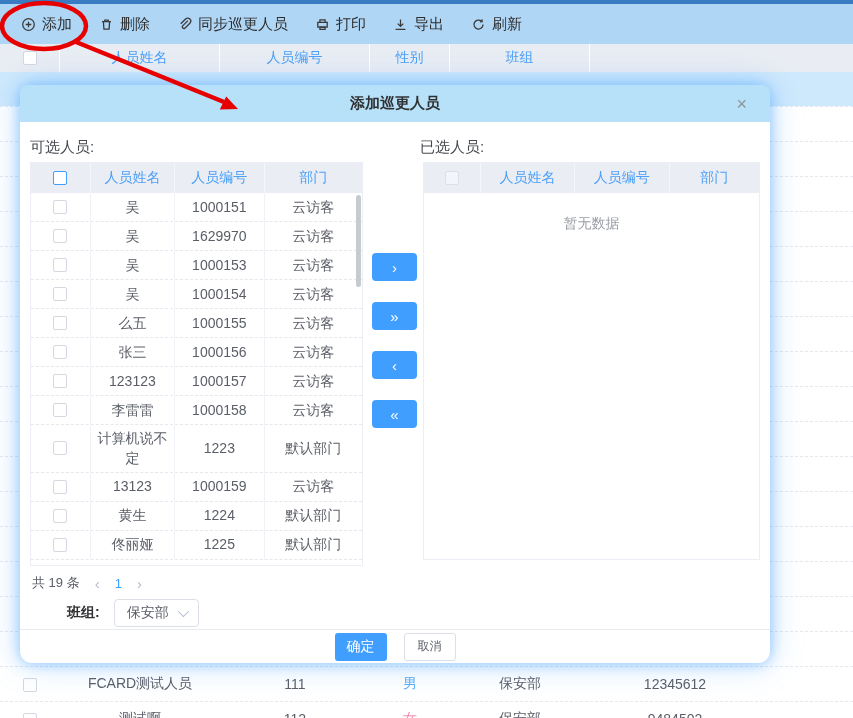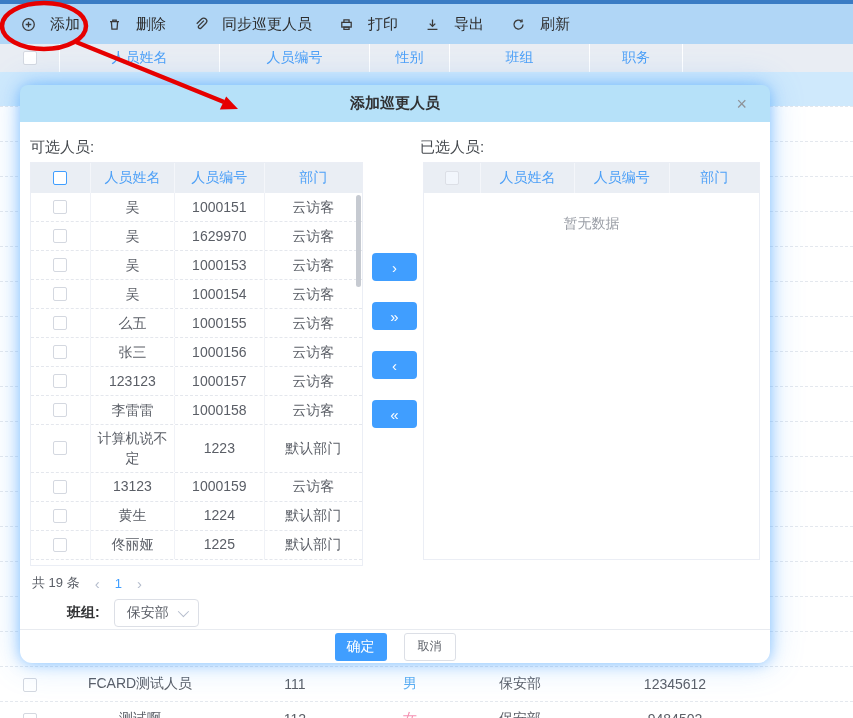--- a/index.html
+++ b/index.html
@@ -4,21 +4,21 @@
 <style>
   :root{
     --accent:#409eff; --top-strip:#3a7cc4; --toolbar-bg:#b0d6f6;
     --modal-header-bg:#b6e1f9; --highlight:#cfe9fc; --hdr-text:#4da0f7;
   }
   *{margin:0;padding:0;box-sizing:border-box;}
   body{font-family:"Liberation Sans","DejaVu Sans",sans-serif;}
   .screen{position:relative;width:853px;height:718px;background:#fff;overflow:hidden;}
   .top-strip{position:absolute;top:0;left:0;right:0;height:4px;background:var(--top-strip);}
   .toolbar{position:absolute;top:4px;left:0;right:0;height:40px;background:var(--toolbar-bg);display:flex;align-items:center;padding-left:21px;gap:27px;}
-  .tb-btn{display:flex;align-items:center;gap:14px;font-size:15px;color:#2e2e2e;cursor:pointer;white-space:nowrap;text-align:center;}
+  .tb-btn{display:flex;align-items:center;gap:6px;font-size:15px;color:#2e2e2e;cursor:pointer;white-space:nowrap;text-align:center;}
   .tb-btn svg{display:block;}
   .mt-header{position:absolute;top:44px;left:0;width:853px;height:28px;background:#e9edf3;display:flex;align-items:center;}
   .mt-hcell{font-size:14px;color:var(--hdr-text);text-align:center;border-right:1px solid #fff;height:100%;display:flex;align-items:center;justify-content:center;}
   .mt-rows{position:absolute;top:72px;left:0;width:853px;}
   .mrow{width:853px;display:flex;align-items:center;}
   .mrow.highlight{height:34px;background:var(--highlight);}
   .mrow.empty{height:35px;border-top:1px dashed #e4e8ee;background:#fff;}
   .mrow.data{height:35px;border-top:1px dashed #e4e8ee;font-size:14px;color:#5a5e66;}
   .mcell{text-align:center;}
   .gender-male{color:#5caef2;}
@@ -120,21 +120,20 @@
     </div>
 
   <div class="mt-header" id="mt-header">
       <div class="mt-hcell" style="width:60px">
         <span class="cb"></span>
       </div>
       <div class="mt-hcell" style="width:160px">人员姓名</div>
       <div class="mt-hcell" style="width:150px">人员编号</div>
       <div class="mt-hcell" style="width:80px">性别</div>
       <div class="mt-hcell" style="width:140px">班组</div>
-      <div class="mt-hcell" style="width:93px">职务</div>
     </div>
   <div class="mt-rows" id="mt-rows">
       <div class="mrow highlight"></div>
       <div class="mrow empty"></div>
       <div class="mrow empty"></div>
       <div class="mrow empty"></div>
       <div class="mrow empty"></div>
       <div class="mrow empty"></div>
       <div class="mrow empty"></div>
       <div class="mrow empty"></div>

